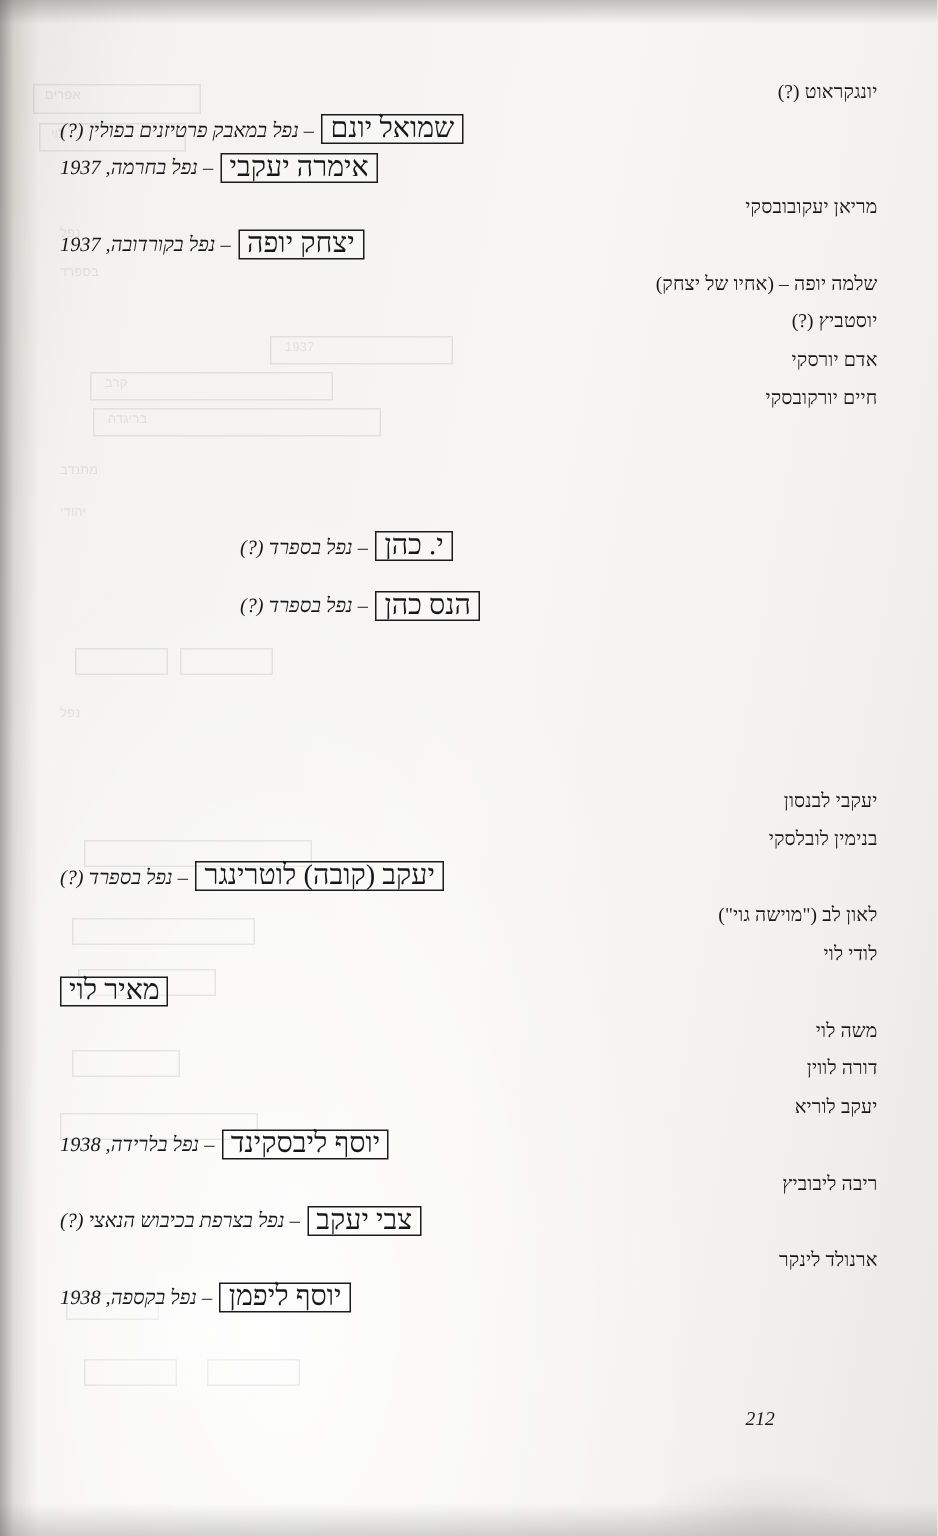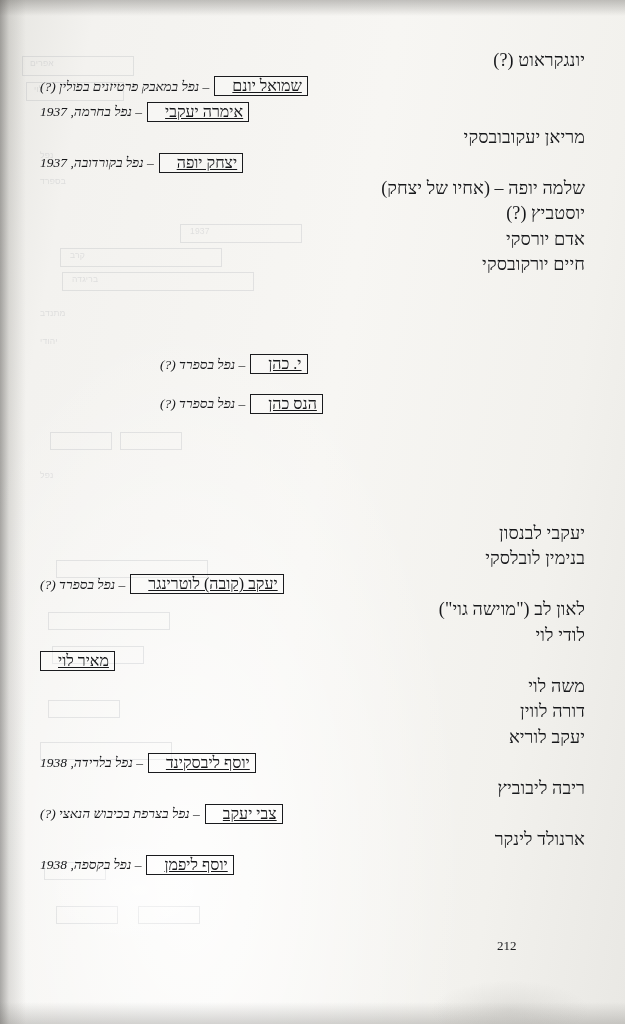--- a/index.html
+++ b/index.html
@@ -68,63 +68,63 @@
     position: absolute;
     left: 40px;
     top: 48px;
     width: 545px;
     direction: rtl;
     text-align: right;
     color: #16171a;
   }
 
   .line {
-    font-size: 18px;
+    font-size: 13px;
     line-height: 25.5px;
     white-space: nowrap;
     display: block;
   }
   .line.plain {
     letter-spacing: 0.1px;
   }
   
   .row {
     display: flex;
     flex-direction: row;
     justify-content: flex-end;
     align-items: center;
     line-height: 25.5px;
     height: 25.5px;
     white-space: nowrap;
   }
   .boxed {
     border: 1.2px solid #1a1b1e;
-    padding: 0px 5px 1px 17px;
-    font-size: 16px;
+    padding: 0px 5px 1px 5px;
+    font-size: 19px;
     line-height: 17px;
     display: inline-block;
     background: rgba(255,255,255,0.25);
-    text-decoration: underline;
   }
   .rest {
     font-size: 13.5px;
     padding-right: 5px;
     font-style: italic;
   }
   .gap-sm { height: 14px; }
   .gap-md { height: 44px; }
   .gap-lg { height: 60px; }
 
   .pageno {
     position: absolute;
     left: 497px;
     top: 938px;
     font-size: 13px;
     color: #1a1b1e;
     font-family: "Liberation Serif", serif;
+    font-style: italic;
   }
 
   
   .blotch {
     position: absolute;
     border-radius: 50%;
     pointer-events: none;
   }
 </style>
 </head>

